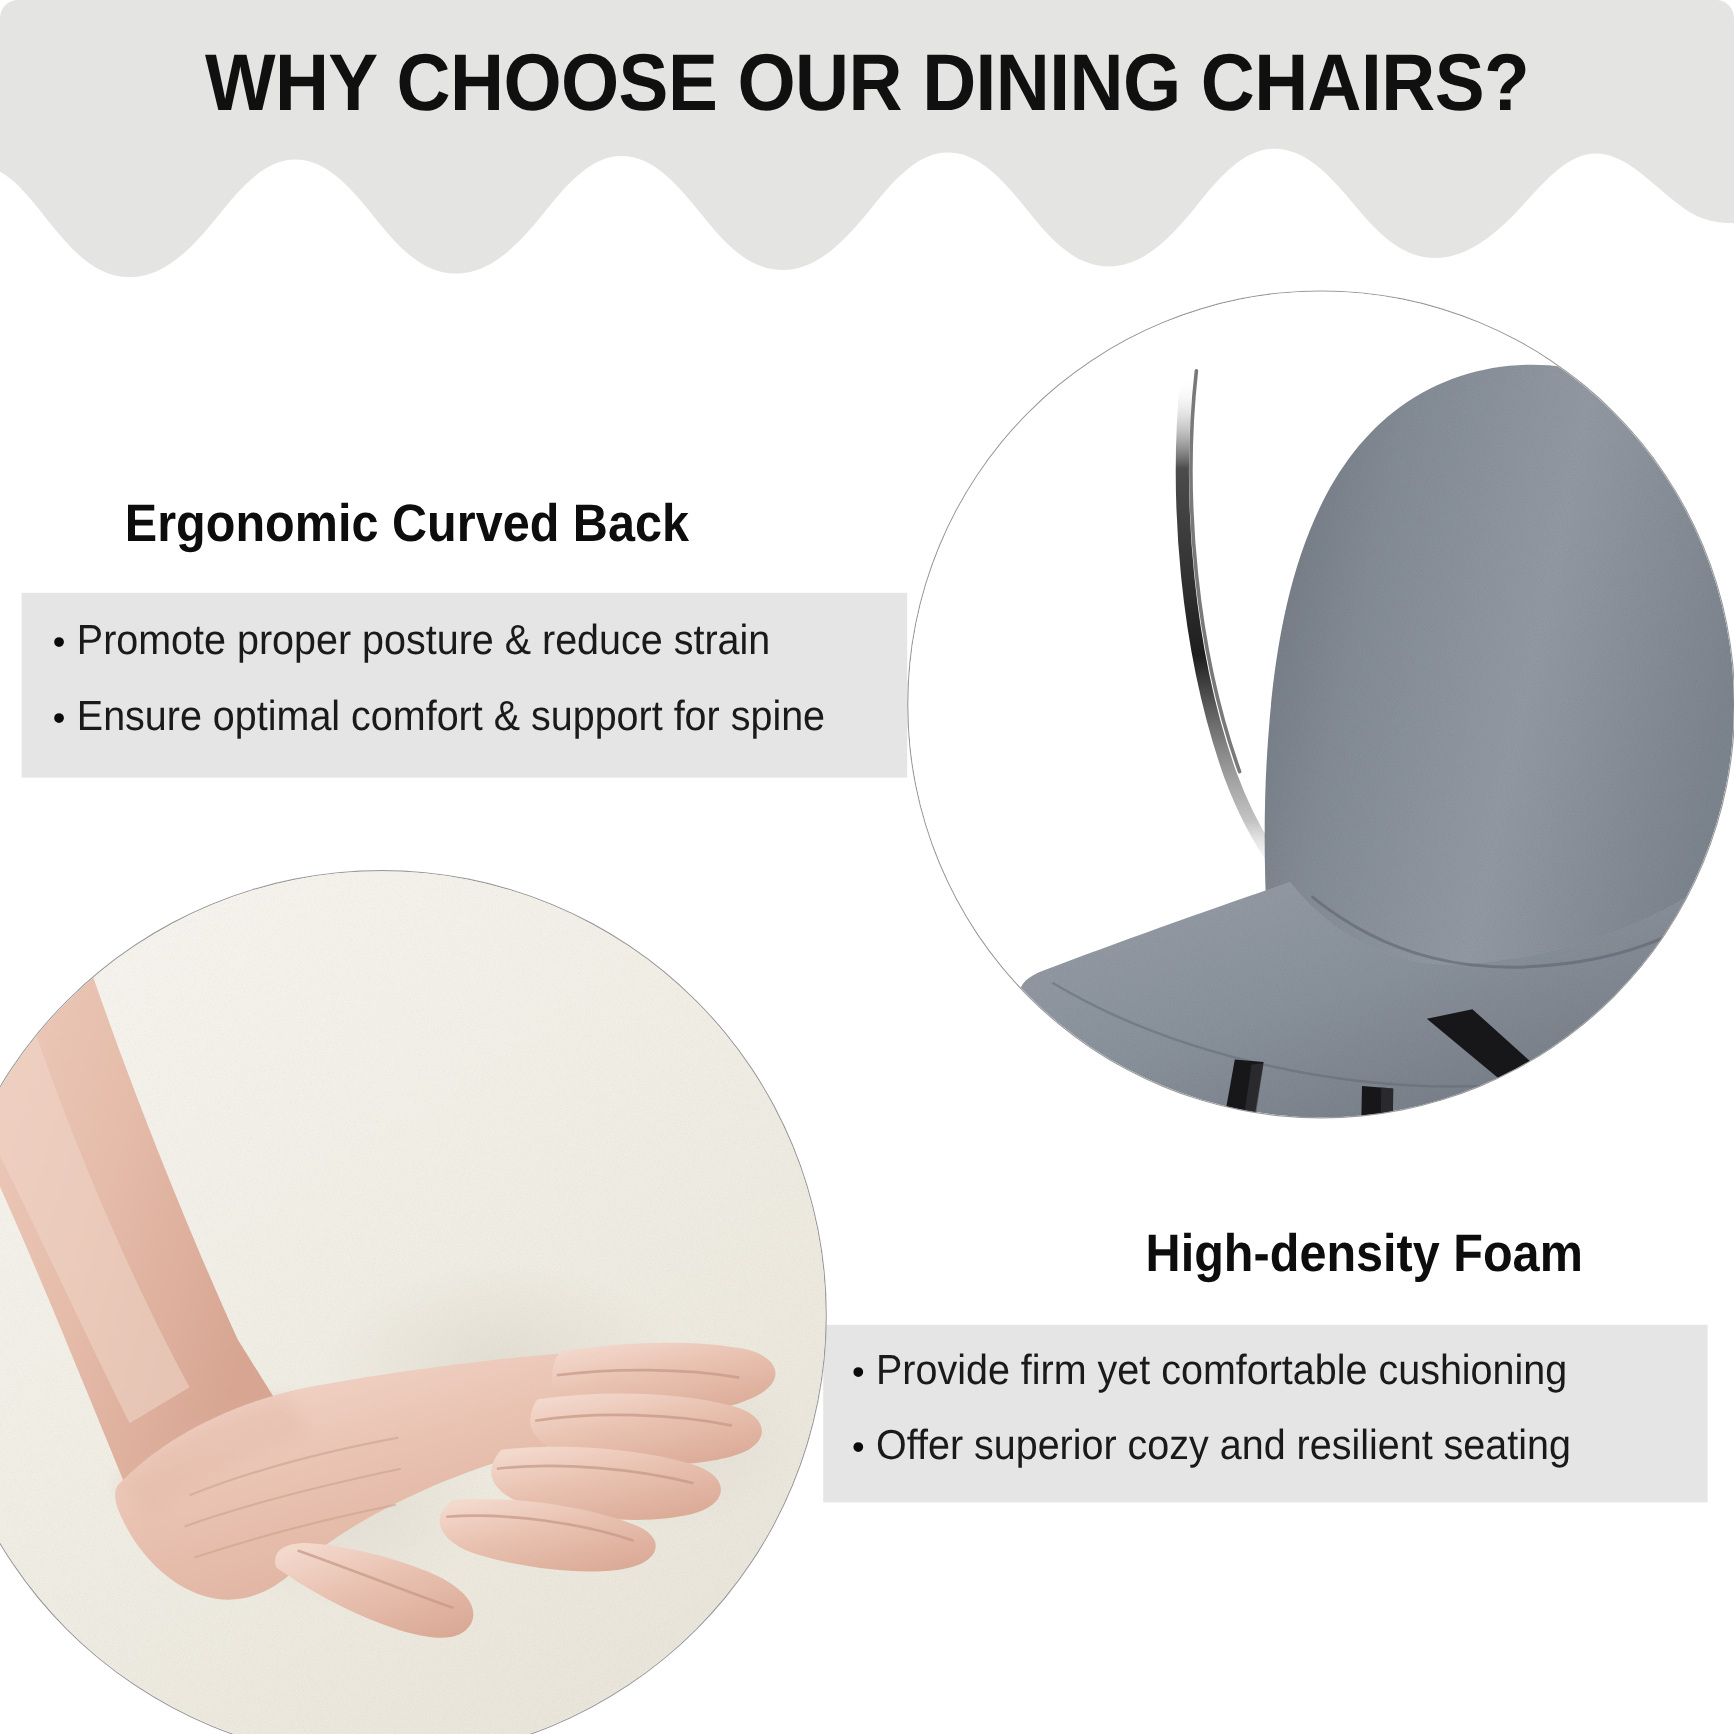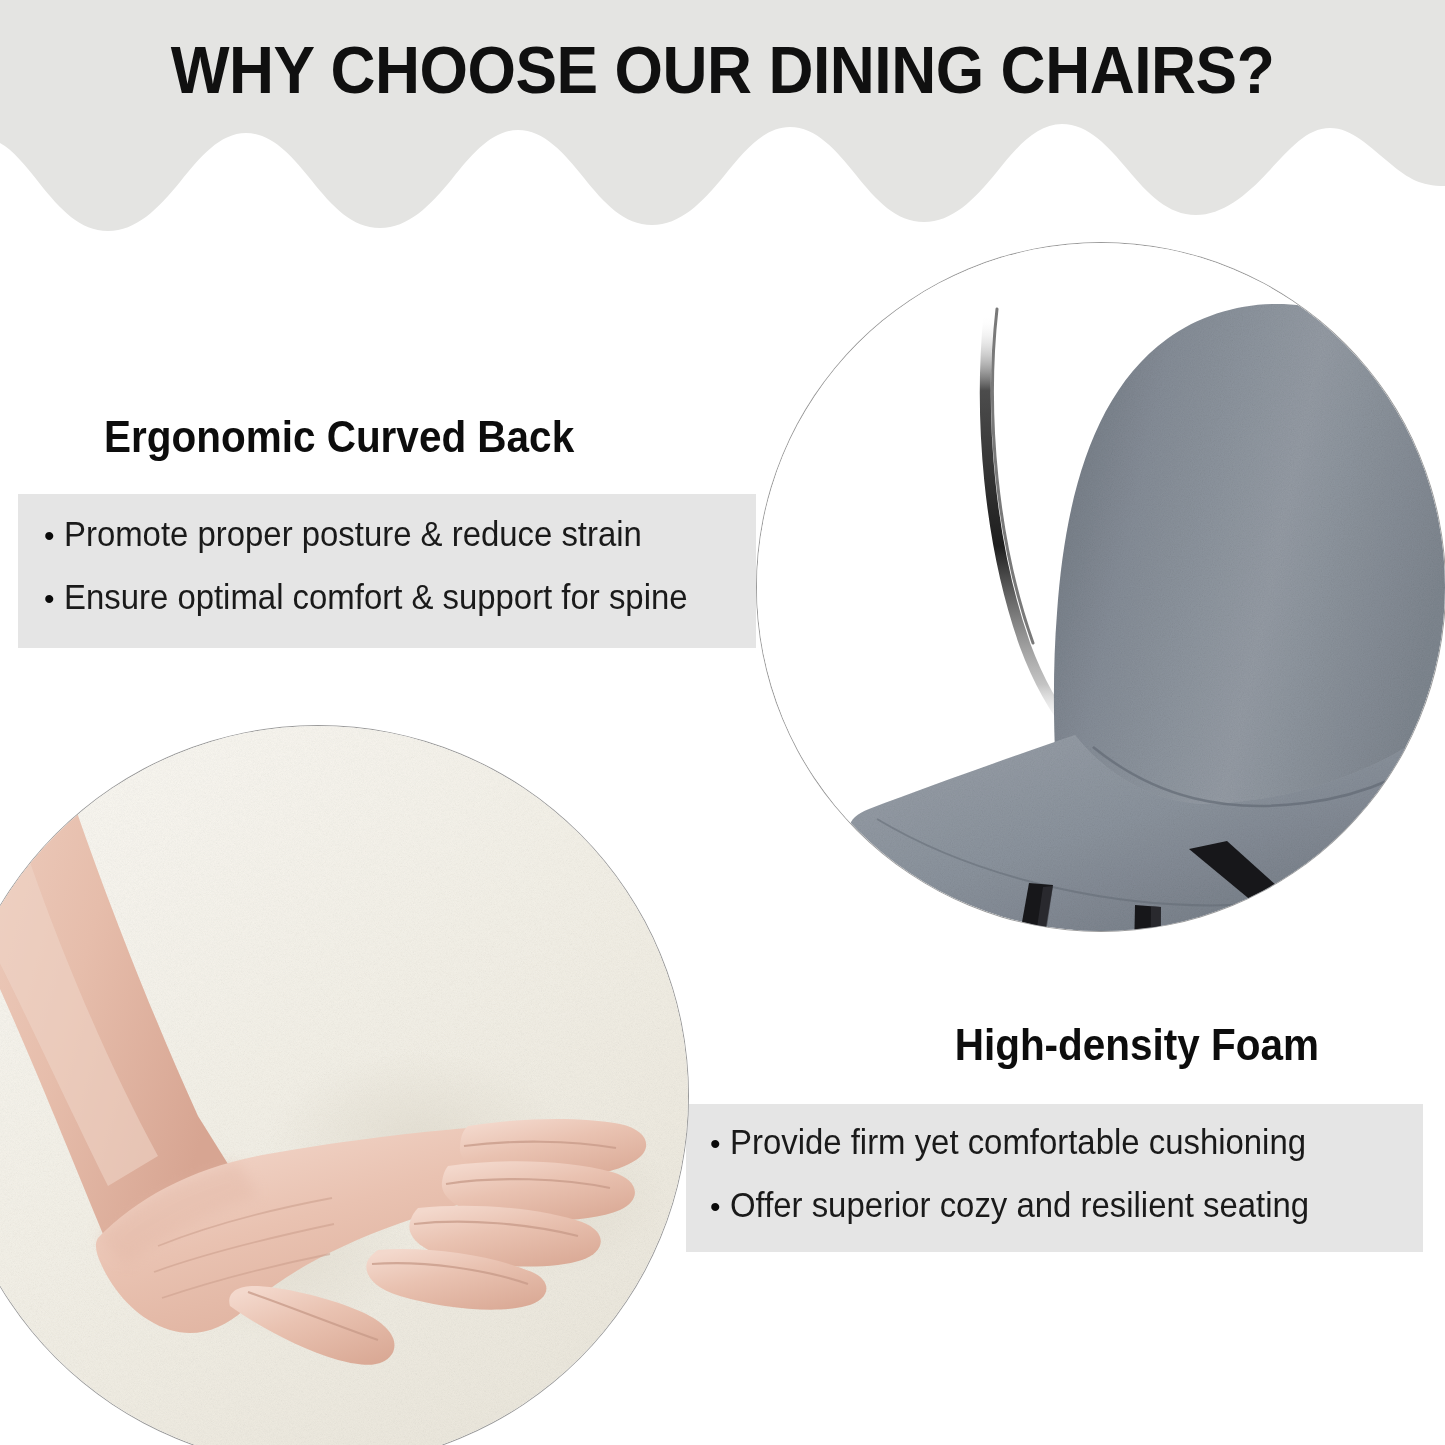--- a/index.html
+++ b/index.html
@@ -9,20 +9,21 @@
   }
   body {
     font-family: "Liberation Sans", sans-serif;
   }
   #page {
     position: relative;
     width: 1445px;
     height: 1445px;
     background: #ffffff;
     overflow: hidden;
+    border-radius: 15px;
   }
 
   
   #header-band {
     position: absolute;
     left: 0; top: 0;
     width: 1445px;
     height: 240px;
     overflow: hidden;
   }

